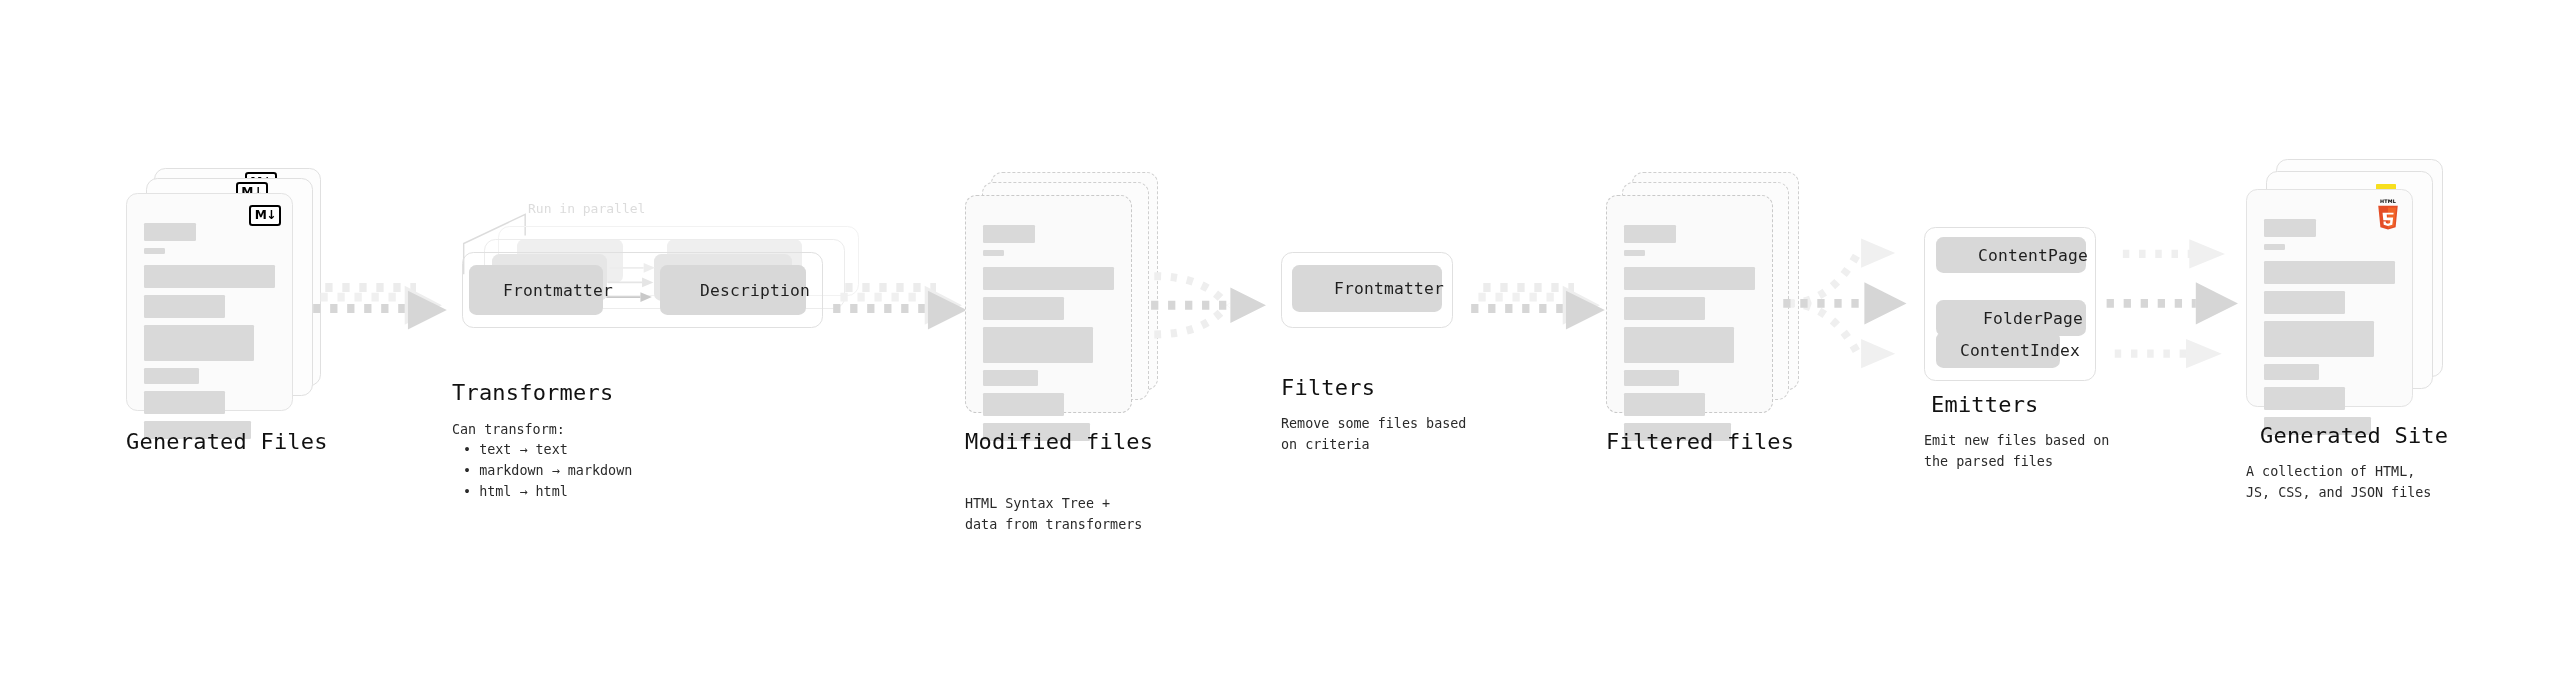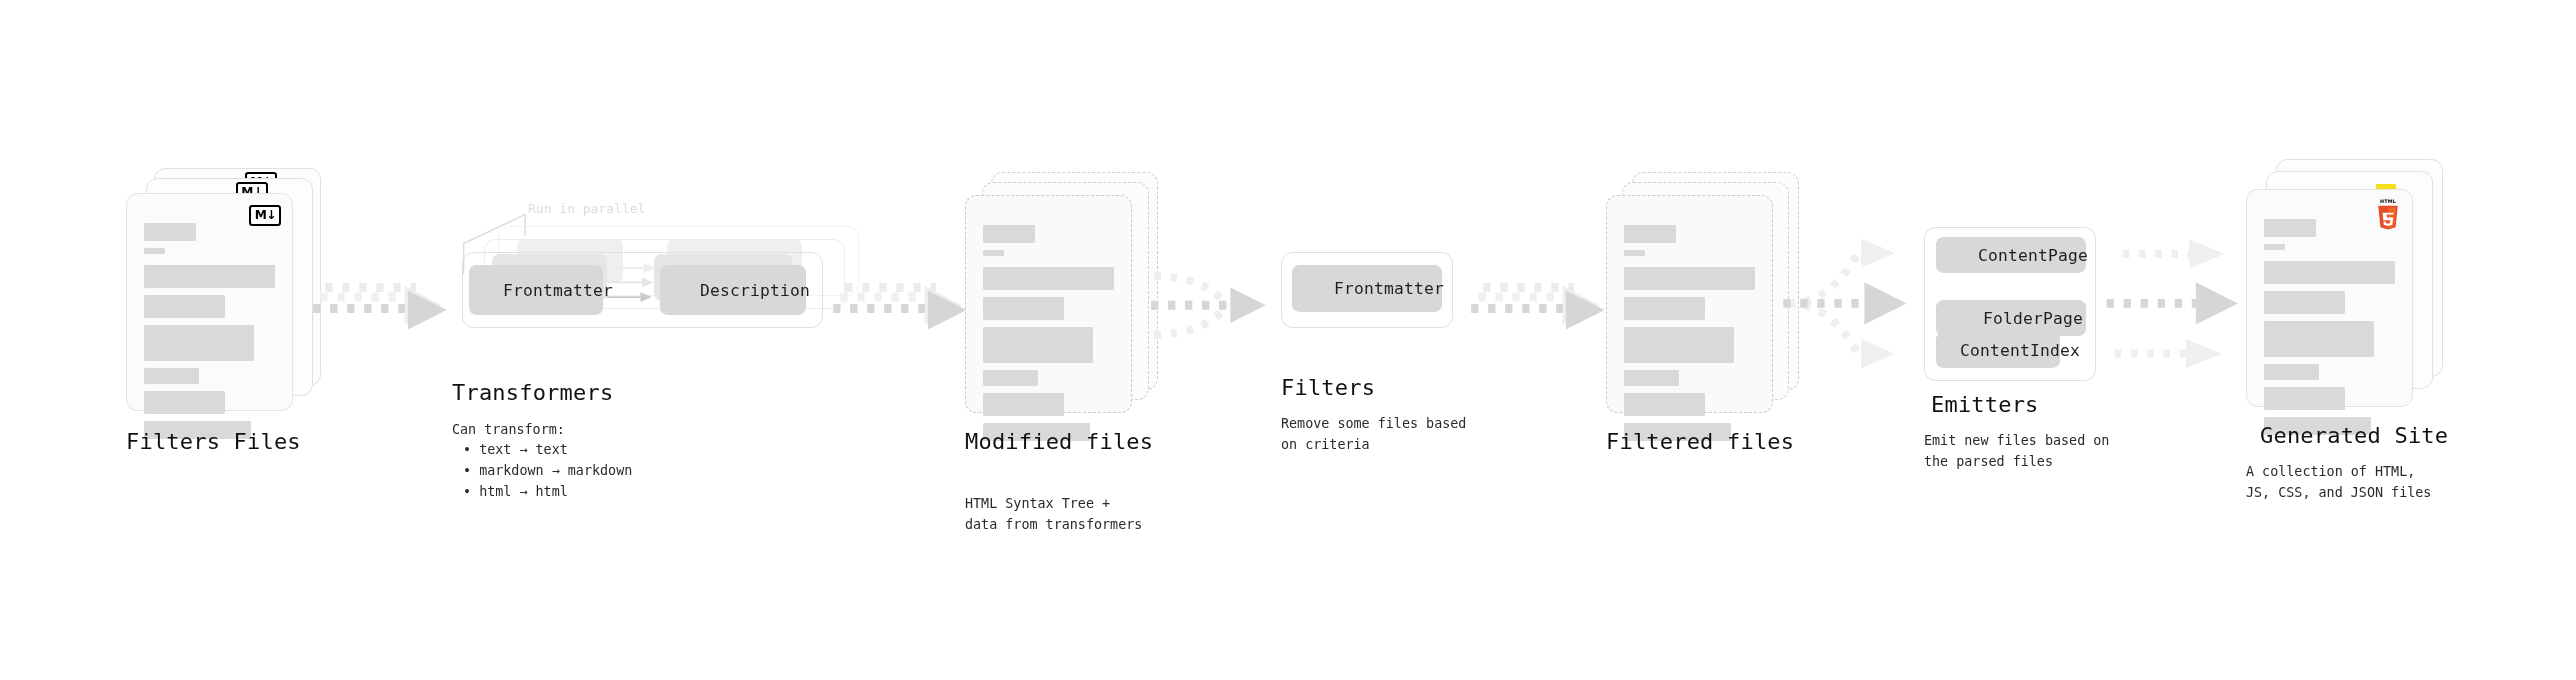--- a/index.html
+++ b/index.html
@@ -188,21 +188,21 @@
         <div class="bar t-sub"></div>
         <div class="bar t-p1"></div>
         <div class="bar t-p2"></div>
         <div class="bar t-p3"></div>
         <div class="bar t-p4"></div>
         <div class="bar t-p5"></div>
         <div class="bar t-p6"></div>
       </div>
     </div>
 
-    <div class="heading" style="left:126px;top:429px;">Filters Files</div>
+    <div class="heading" style="left:126px;top:429px;">Generated Files</div>
   </div>
 
   <svg class="arrowsvg" style="left:309px;top:268px;" width="146" height="81" viewBox="0 0 180 100">
     <g stroke="#ececec" stroke-width="11" stroke-dasharray="9 12" fill="none">
       <line x1="20" y1="24" x2="132" y2="24"></line>
     </g>
     <g stroke="#f0f0f0" stroke-width="11" stroke-dasharray="9 12" fill="none">
       <line x1="14" y1="36" x2="126" y2="36"></line>
     </g>
     <g stroke="#d6d6d6" stroke-width="11" stroke-dasharray="9 12" fill="none">

